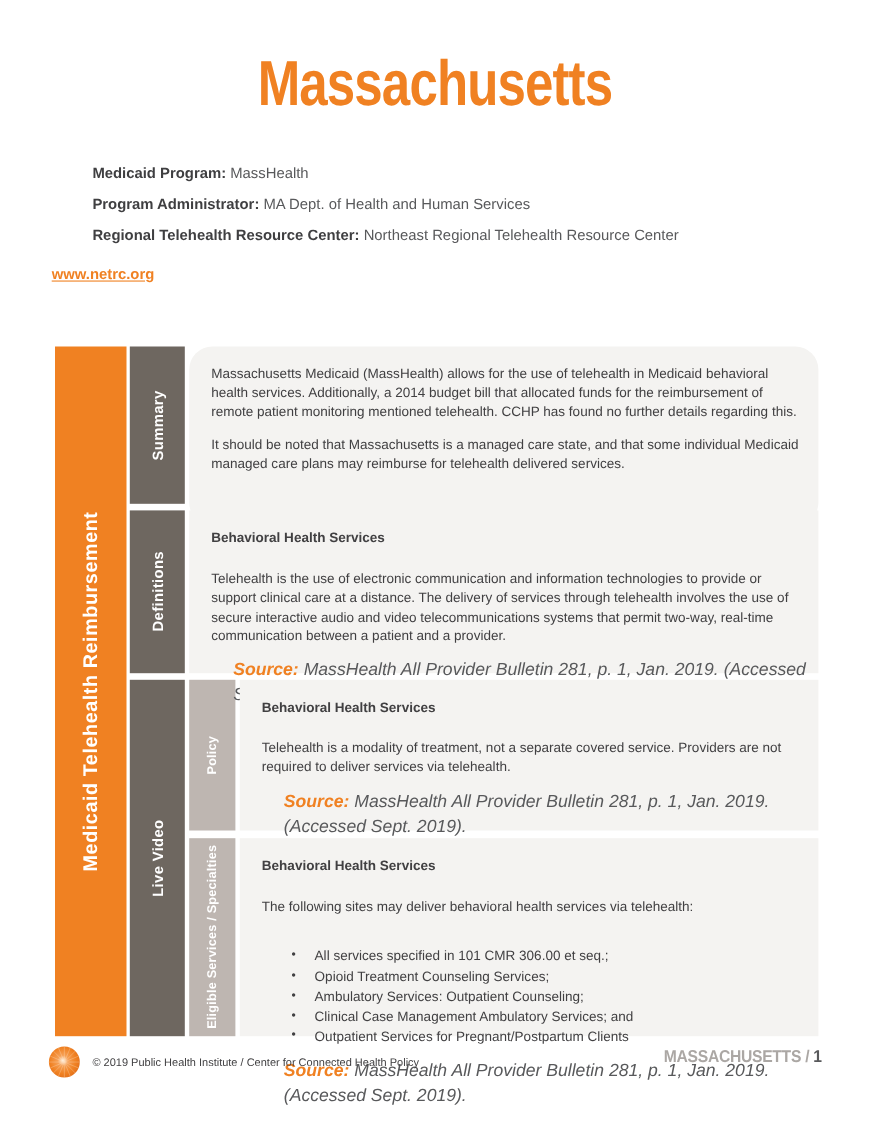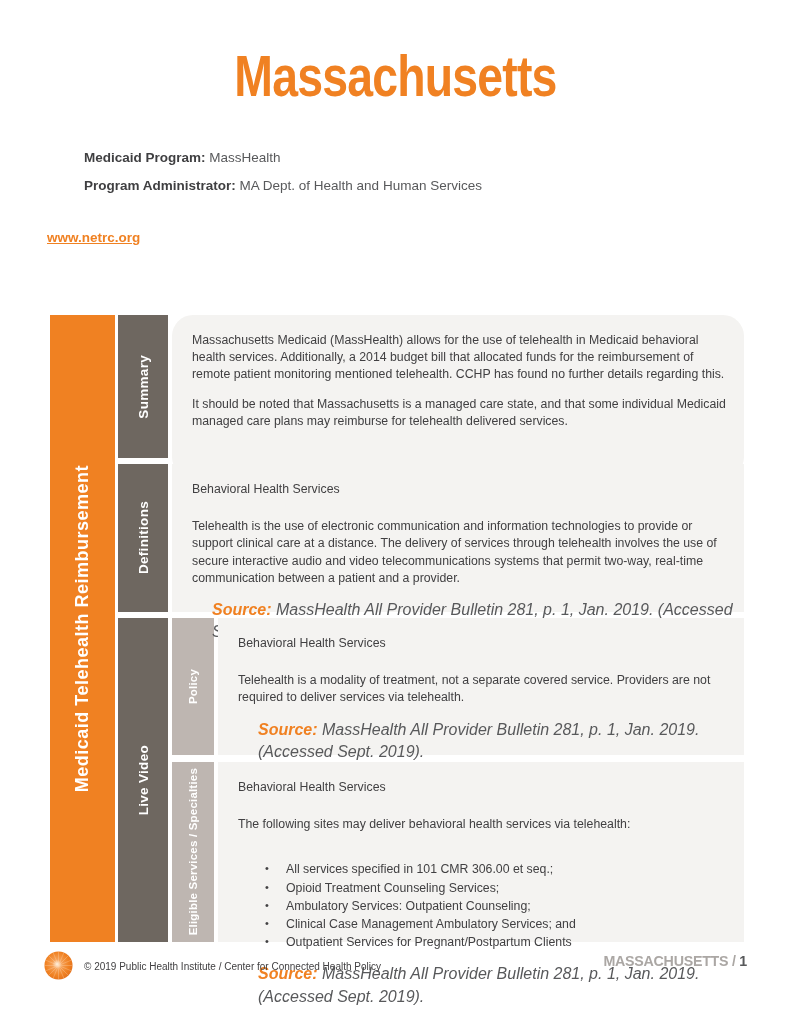--- a/index.html
+++ b/index.html
@@ -33,21 +33,21 @@
   
   .header-block {
     position: absolute;
     top: 148px; left: 47px; width: 665px;
     font-size: 13.5px;
     line-height: 1.45;
     color: #58595B;
   }
   .field { margin-bottom: 8.5px; }
   .field .lbl { font-weight: 700; color: #3F3F41; padding-left: 37px; }
-  .site-link-wrap { margin-top: 32px; }
+  .site-link-wrap { margin-top: 16px; }
   .site-link {
     color: #F08122;
     font-weight: 700;
     text-decoration: underline;
     font-size: 13.5px;
     cursor: pointer;
   }
 
   
   .matrix { position: absolute; left: 50px; top: 315px; width: 694px; height: 627px; }
@@ -92,21 +92,21 @@
     font-size: 12.3px;
     line-height: 1.4;
     padding: 17px 10px 0 20px;
   }
   .content-summary  { left: 122px; top: 0;     width: 572px; height: 163px; border-radius: 21px; }
   .content-defs     { left: 122px; top: 149px; width: 572px; height: 148px; }
   .content-policy   { left: 168px; top: 303px; width: 526px; height: 137px; }
   .content-eligible { left: 168px; top: 447px; width: 526px; height: 180px; }
 
   .content p { margin-bottom: 12px; }
-  .content .heading { font-weight: 400; margin-bottom: 0; }
+  .content .heading { font-weight: 700; margin-bottom: 0; }
   .content .body-text { margin-bottom: 0; margin-top: 20px; }
 
   .source-line {
     margin-top: 12px;
     margin-left: 20px;
     font-size: 16px;
   }
   .source-lbl { color: #F08122; font-weight: 700; font-style: italic; }
   .source-txt { color: #58595B; font-style: italic; }
 
@@ -154,20 +154,24 @@
   </div>
 
   <div class="header-block">
     <div class="field">
       <span class="lbl">Medicaid Program:</span>
       <span class="val">MassHealth</span>
     </div>
     <div class="field">
       <span class="lbl">Program Administrator:</span>
       <span class="val">MA Dept. of Health and Human Services</span>
+    </div>
+    <div class="field">
+      <span class="lbl">Regional Telehealth Resource Center:</span>
+      <span class="val">Northeast Regional Telehealth Resource Center</span>
     </div>
     <div class="site-link-wrap">
       <a class="site-link">www.netrc.org</a>
     </div>
   </div>
 
   <div class="matrix">
 
     <div class="cell orange-col">
       <span class="vtext">Medicaid Telehealth Reimbursement</span>

